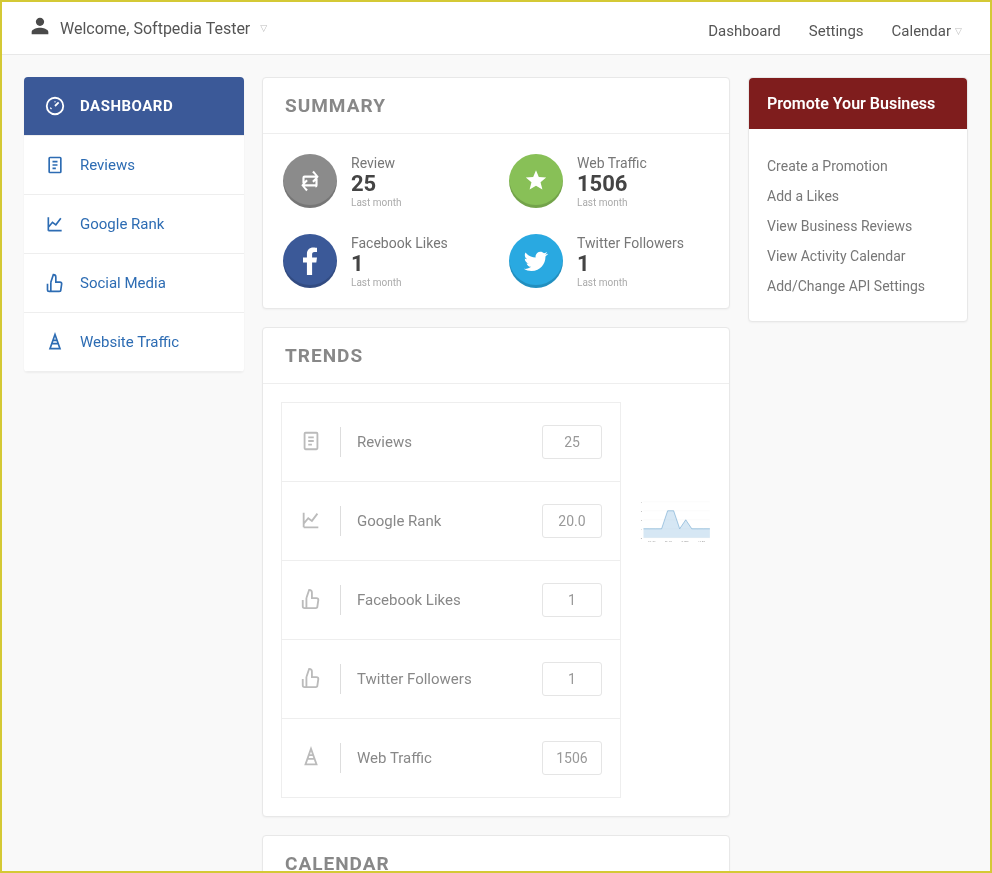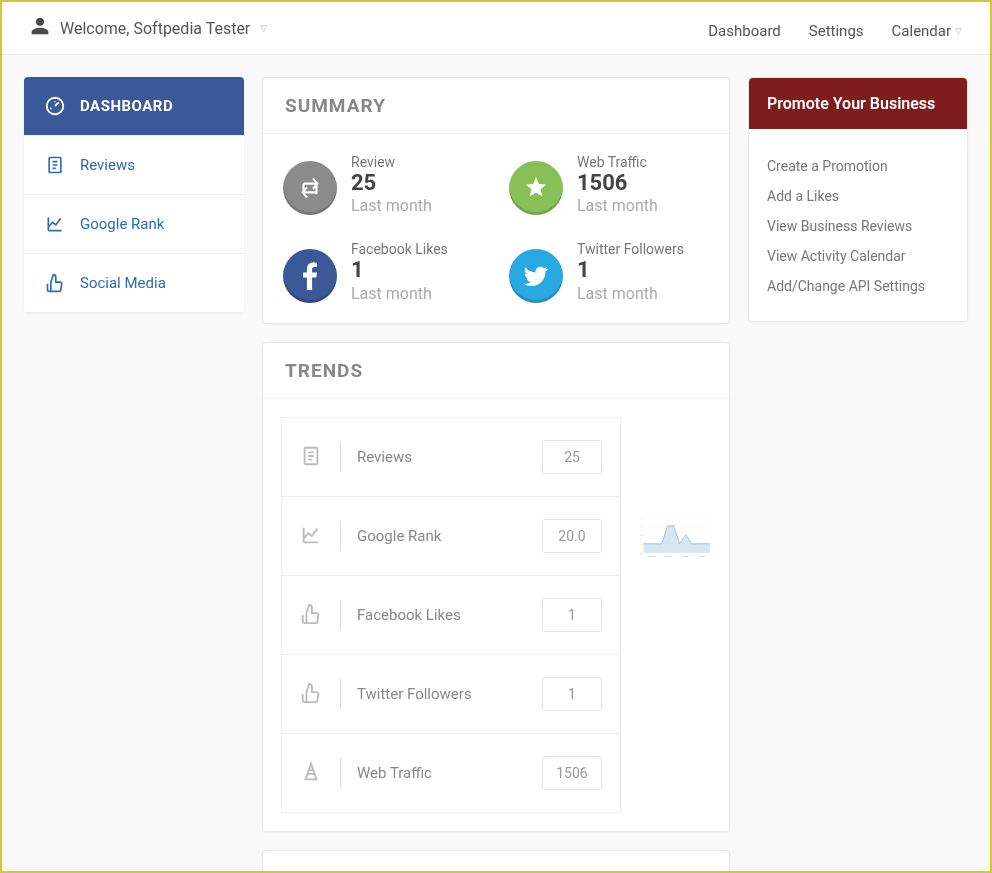--- a/index.html
+++ b/index.html
@@ -49,21 +49,21 @@
   width: 54px; height: 54px; border-radius: 50%; display: flex;
   align-items: center; justify-content: center; flex-shrink: 0;
   box-shadow: inset 0 -3px 0 rgba(0,0,0,0.15);
 }
 .c-gray { background: #8b8b8b; }
 .c-green { background: #88c057; }
 .c-blue { background: #3b5998; }
 .c-lblue { background: #29a9e1; }
 .metric-info .label { color: #777; font-size: 14px; }
 .metric-info .value { font-size: 22px; font-weight: 700; color: #444; line-height: 1.2; }
-.metric-info .sub { color: #aaa; font-size: 16px; }
+.metric-info .sub { color: #aaa; font-size: 10px; }
 .promote-head {
   background: #7f1d1d; color: #fff; padding: 16px 18px;
   font-weight: 600; font-size: 16px; border-radius: 4px 4px 0 0;
 }
 .promote-links { padding: 22px 18px 20px; }
 .promote-links a { display: block; color: #777; text-decoration: none; padding: 7px 0; font-size: 14px; }
 .trends-body { display: flex; padding: 18px; gap: 18px; }
 .trends-list { width: 340px; border: 1px solid #eee; }
 .trend-row {
   display: flex; align-items: center; padding: 22px 18px;
@@ -138,20 +138,28 @@
       <span>Google Rank</span>
     </div>
     <div class="side-item">
       <span class="icon">
         <svg width="20" height="20" viewBox="0 0 24 24" fill="none" stroke="#2d6cb3" stroke-width="2">
             <path d="M7 22V11M3 13v7a2 2 0 002 2h12a2 2 0 002-2l1-7a2 2 0 00-2-2h-5V5a3 3 0 00-3-3l-3 9"></path>
           </svg>
       </span>
       <span>Social Media</span>
     </div>
+    <div class="side-item">
+      <span class="icon">
+        <svg width="20" height="20" viewBox="0 0 24 24" fill="none" stroke="#2d6cb3" stroke-width="2">
+            <path d="M12 3l6 17H6L12 3zM8 14h8M9 10h6"></path>
+          </svg>
+      </span>
+      <span>Website Traffic</span>
+    </div>
   </div>
 
   <div class="content">
     <div class="col-main">
 
       <div class="card">
         <div class="card-header">Summary</div>
         <div class="summary-body">
           <div class="metric">
             <div class="metric-circle c-gray">

